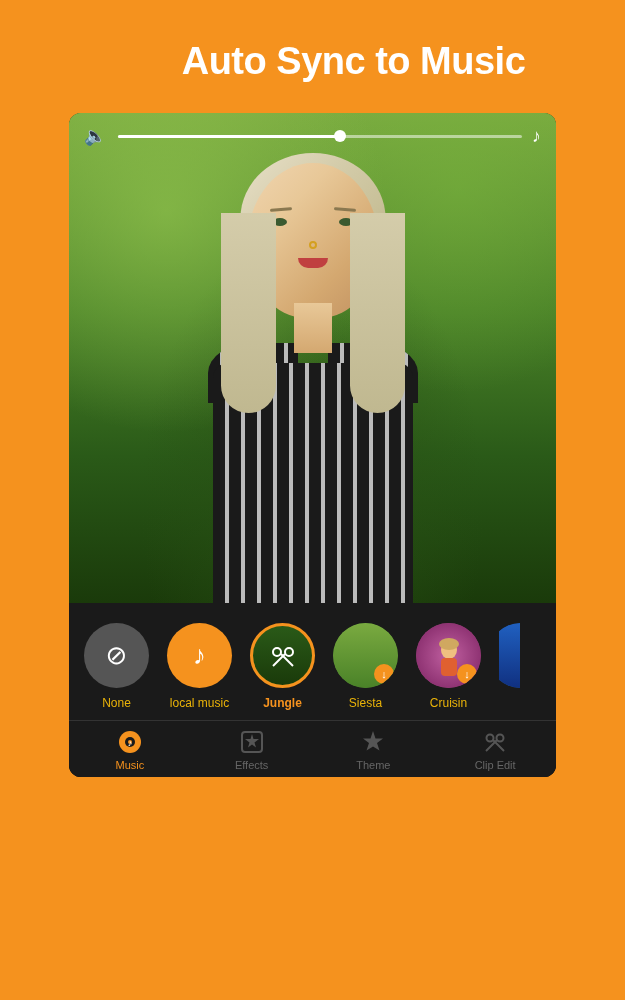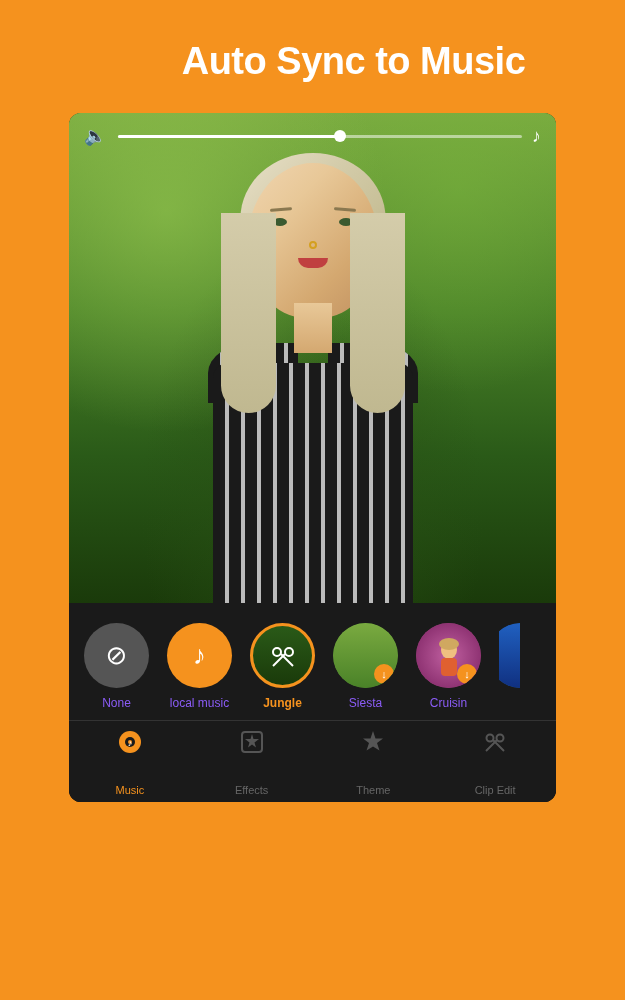--- a/index.html
+++ b/index.html
@@ -323,21 +323,21 @@
       background: #1a4a8a;
     }
 
     .thumb-icon {
       font-size: 26px;
       color: white;
     }
 
     .music-label {
       font-size: 12px;
-      color: #8b5cf6;
+      color: #eab308;
       text-align: center;
     }
     .music-label.active {
       color: #F5921E;
       font-weight: bold;
     }
 
     
     .download-badge {
       position: absolute;
@@ -399,21 +399,20 @@
       display: flex;
       flex-direction: column;
       align-items: center;
       gap: 4px;
       cursor: pointer;
     }
 
     .nav-label {
       font-size: 11px;
       color: #666;
-      margin-top: 25px;
     }
     .nav-label.active {
       color: #F5921E;
     }
 
     
     .music-thumb.jungle::after {
       content: '';
       position: absolute;
       inset: -3px;

